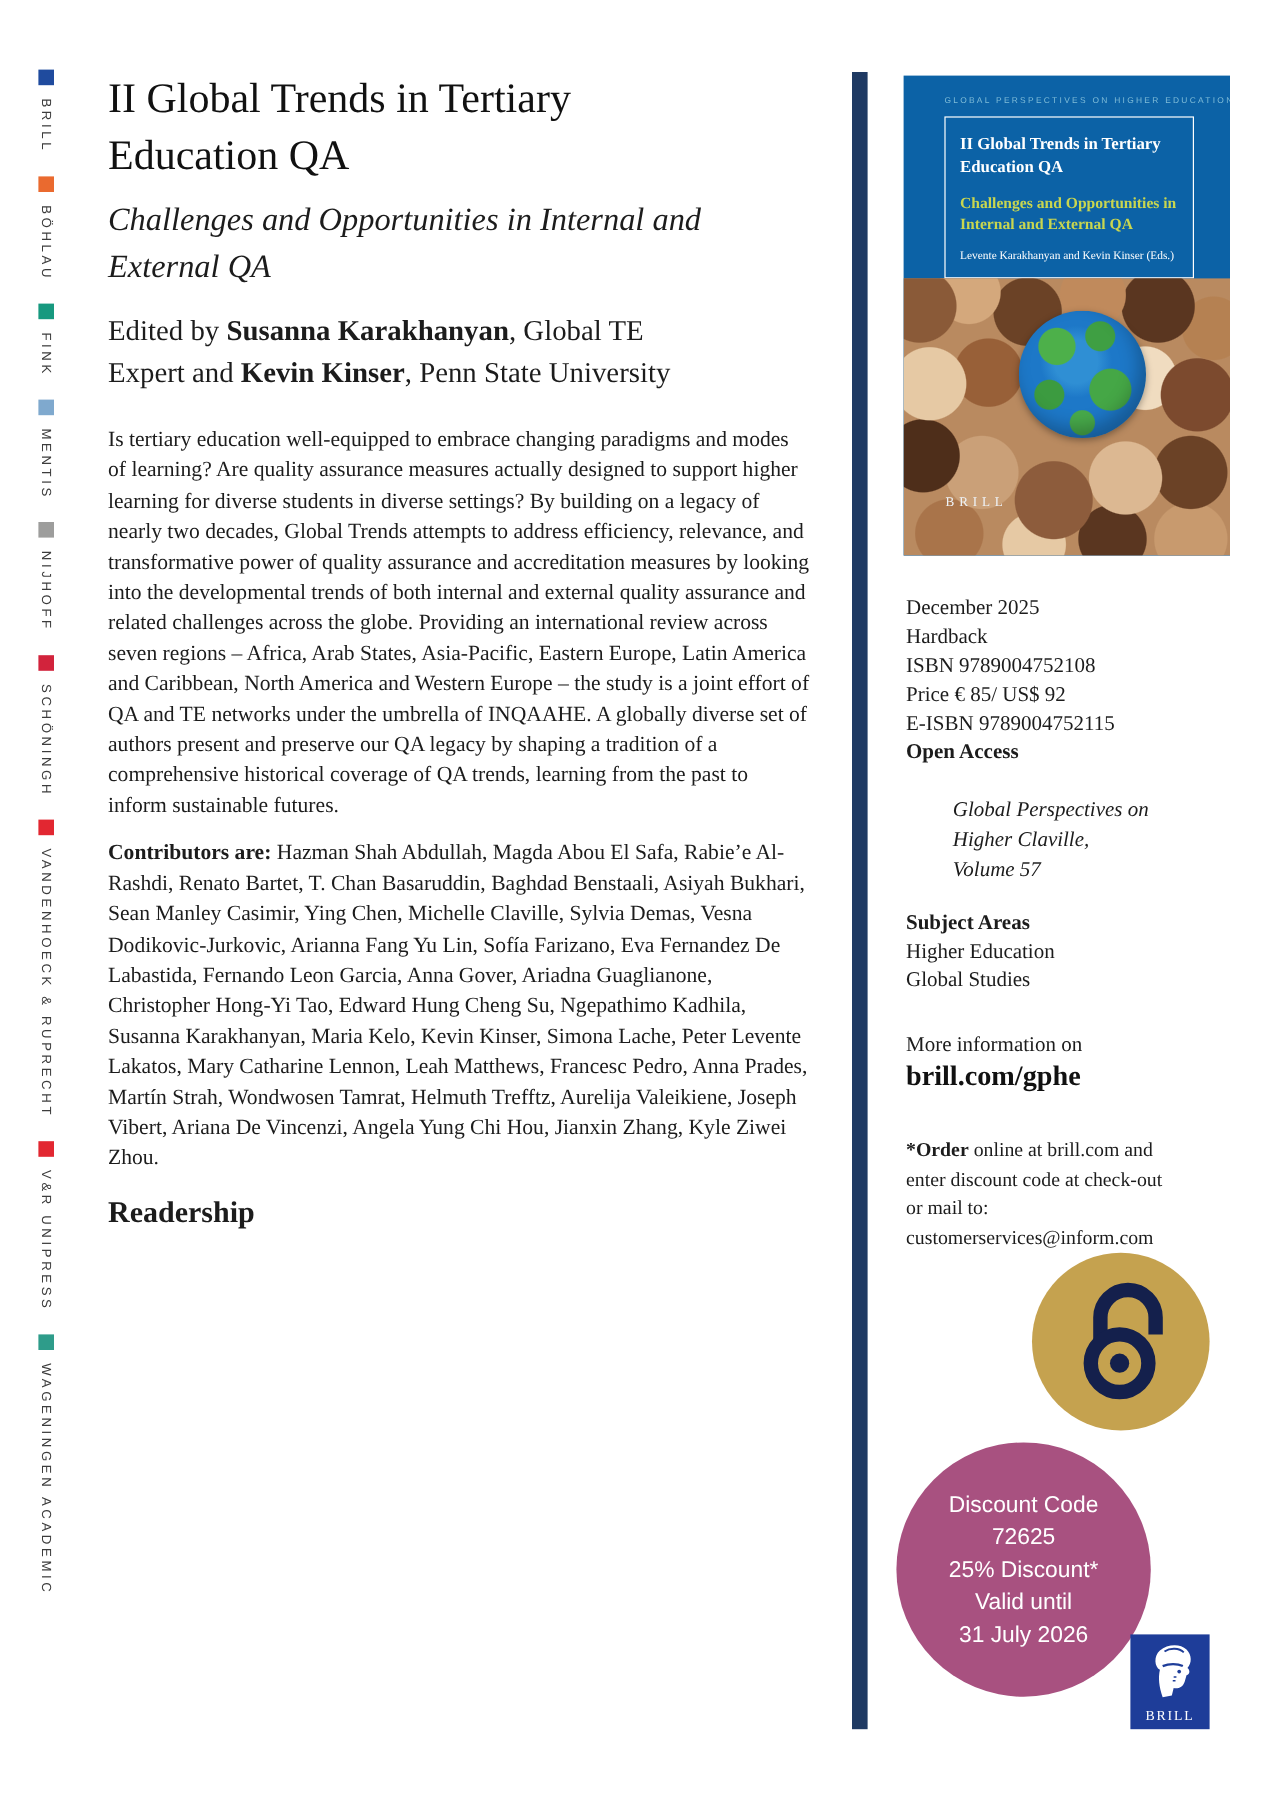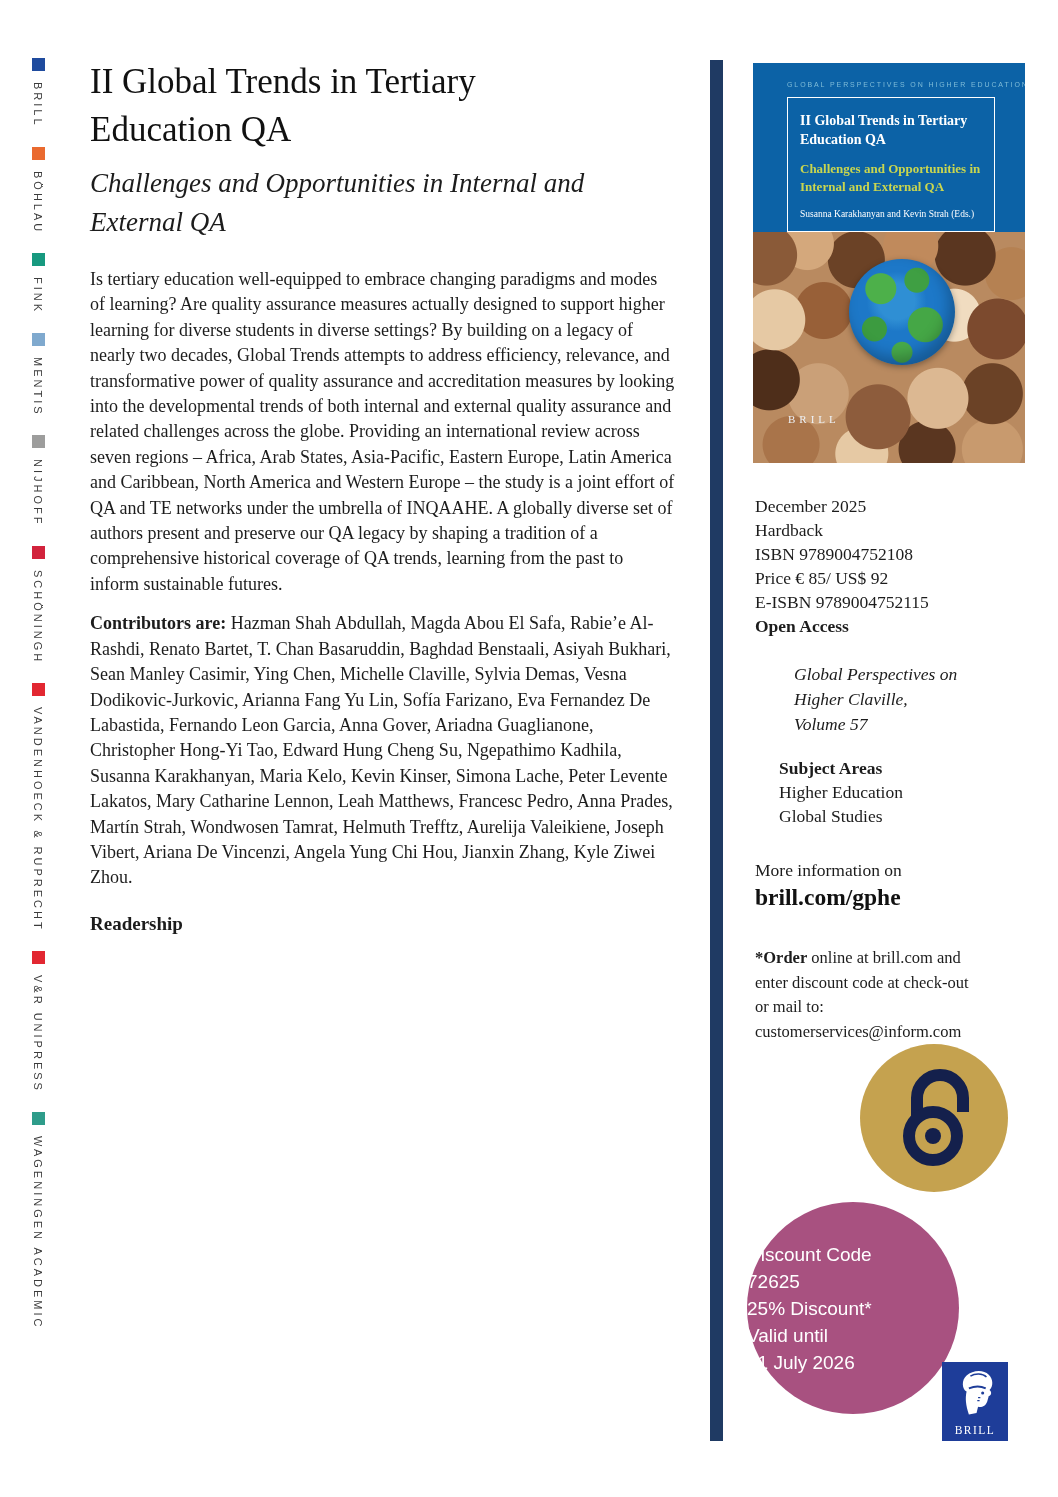--- a/index.html
+++ b/index.html
@@ -15,21 +15,21 @@
     writing-mode:vertical-rl;font-family:"Liberation Sans",sans-serif;
     font-size:11px;letter-spacing:3px;color:#3c3c3c;white-space:nowrap;
   }
   
   .main{position:absolute;left:90px;top:58px;width:585px;}
   .title{font-size:35px;line-height:48px;width:480px;color:#111;}
   .subtitle{font-style:italic;font-size:27px;line-height:39px;margin-top:10px;width:580px;}
   .edited{font-size:24px;line-height:35px;margin-top:17px;width:508px;}
   .para{font-size:18px;line-height:25.4px;margin-top:25px;width:585px;}
   .para.contrib{margin-top:14px;}
-  .readership{margin-top:20px;font-size:19px;line-height:25.4px;width:572px;}
+  .readership{margin-top:20px;font-size:25px;line-height:25.4px;width:572px;}
   .readership .head{font-weight:bold;display:block;margin-bottom:1px;}
   
   .divider{position:absolute;left:710px;top:60px;width:13px;height:1381px;}
   
   .cover{position:absolute;left:753px;top:63px;width:272px;height:400px;overflow:hidden;}
   .cover-series{position:absolute;left:34px;top:18px;width:230px;font-family:"Liberation Sans",sans-serif;
     font-size:7px;letter-spacing:1.9px;white-space:nowrap;}
   .cover-box{position:absolute;left:34px;top:34px;width:182px;height:107px;border:1px solid #fff;padding:13px 12px;}
   .cover-title{font-weight:bold;font-size:14px;line-height:19px;color:#fff;}
   .cover-sub{font-weight:bold;font-size:13px;line-height:18px;margin-top:11px;}
@@ -67,31 +67,31 @@
       #1d78c8;
     box-shadow:0 2px 6px rgba(0,0,0,.35), inset -6px -8px 14px rgba(0,0,0,.25);}
   .cover-brill{position:absolute;left:35px;top:350px;color:#eef2f6;font-size:11px;letter-spacing:4px;}
   
   .details{position:absolute;left:755px;top:494px;width:240px;font-size:17.5px;line-height:24px;}
   .details span{display:block;}
   .details .bold{font-weight:bold;}
   .series{position:absolute;left:774px;top:662px;font-style:italic;font-size:17.5px;line-height:25px;margin-left:20px;}
   .series span{display:block;}
   .subjects{position:absolute;left:755px;top:756px;font-size:17.5px;line-height:24px;}
-  .subjects span{display:block;margin-left:24px;}
+  .subjects span{display:block;}
   .subjects .bold{font-weight:bold;}
   .moreinfo{position:absolute;left:755px;top:860px;}
   .moreinfo .lbl{font-size:17.5px;display:block;}
   .moreinfo .lnk{font-size:23.5px;font-weight:bold;display:block;margin-top:3px;color:#111;}
   .order{position:absolute;left:755px;top:946px;width:220px;font-size:16.5px;line-height:24.5px;}
   
   .oa-badge{position:absolute;left:860px;top:1044px;width:148px;height:148px;border-radius:50%;
     display:flex;align-items:center;justify-content:center;}
   .discount{position:absolute;left:747px;top:1202px;width:212px;height:212px;border-radius:50%;
-    box-sizing:border-box;padding-top:39px;text-align:left;color:#fff;
+    box-sizing:border-box;padding-top:39px;text-align:center;color:#fff;
     font-family:"Liberation Sans",sans-serif;font-size:19px;line-height:27px;}
   .brill-logo{position:absolute;left:942px;top:1362px;width:66px;height:79px;
     display:flex;flex-direction:column;align-items:center;justify-content:flex-end;}
   .brill-logo .word{color:#fff;font-size:11.5px;letter-spacing:1.5px;margin-bottom:5px;font-family:"Liberation Serif",serif;}
   .brill-logo svg{position:absolute;top:5px;left:10px;}
 </style>
 </head>
 <body>
 
 <div class="rail">
@@ -129,35 +129,36 @@
   </div>
   <div class="rail-item">
     <span class="rail-sq" style="background-color: rgb(46, 156, 138);"></span>
     <span class="rail-label">WAGENINGEN ACADEMIC</span>
   </div>
 </div>
 
 <div class="main">
   <div class="title">II Global Trends in Tertiary Education QA</div>
   <div class="subtitle">Challenges and Opportunities in Internal and External QA</div>
+  <div class="edited"><span>Edited by </span><b>Susanna Karakhanyan</b><span>, Global TE Expert and </span><b>Kevin Kinser</b><span>, Penn State University</span></div>
   <div class="para">Is tertiary education well-equipped to embrace changing paradigms and modes of learning? Are quality assurance measures actually designed to support higher learning for diverse students in diverse settings? By building on a legacy of nearly two decades, Global Trends attempts to address efficiency, relevance, and transformative power of quality assurance and accreditation measures by looking into the developmental trends of both internal and external quality assurance and related challenges across the globe. Providing an international review across seven regions – Africa, Arab States, Asia-Pacific, Eastern Europe, Latin America and Caribbean, North America and Western Europe – the study is a joint effort of QA and TE networks under the umbrella of INQAAHE. A globally diverse set of authors present and preserve our QA legacy by shaping a tradition of a comprehensive historical coverage of QA trends, learning from the past to inform sustainable futures.</div>
   <div class="para contrib"><b>Contributors are: </b><span>Hazman Shah Abdullah, Magda Abou El Safa, Rabie’e Al-Rashdi, Renato Bartet, T. Chan Basaruddin, Baghdad Benstaali, Asiyah Bukhari, Sean Manley Casimir, Ying Chen, Michelle Claville, Sylvia Demas, Vesna Dodikovic-Jurkovic, Arianna Fang Yu Lin, Sofía Farizano, Eva Fernandez De Labastida, Fernando Leon Garcia, Anna Gover, Ariadna Guaglianone, Christopher Hong-Yi Tao, Edward Hung Cheng Su, Ngepathimo Kadhila, Susanna Karakhanyan, Maria Kelo, Kevin Kinser, Simona Lache, Peter Levente Lakatos, Mary Catharine Lennon, Leah Matthews, Francesc Pedro, Anna Prades, Martín Strah, Wondwosen Tamrat, Helmuth Trefftz, Aurelija Valeikiene, Joseph Vibert, Ariana De Vincenzi, Angela Yung Chi Hou, Jianxin Zhang, Kyle Ziwei Zhou.</span></div>
   <div class="readership">
     <span class="head">Readership</span>
   </div>
 </div>
 
 <div class="divider" style="background-color: rgb(31, 58, 99);"></div>
 
 <div class="cover" style="background-color: rgb(12, 98, 166);">
   <div class="cover-series" style="color: rgb(127, 188, 216);">GLOBAL PERSPECTIVES ON HIGHER EDUCATION</div>
   <div class="cover-box">
     <div class="cover-title">II Global Trends in Tertiary Education QA</div>
     <div class="cover-sub" style="color: rgb(201, 214, 79);">Challenges and Opportunities in Internal and External QA</div>
-    <div class="cover-authors">Susanna Karakhanyan and Kevin Strah (Eds.)</div>
+    <div class="cover-authors">Levente Karakhanyan and Kevin Kinser (Eds.)</div>
   </div>
   <div class="cover-img"></div>
   <div class="globe"></div>
   <div class="cover-brill">BRILL</div>
 </div>
 
 <div class="details">
   <span>December 2025</span>
   <span>Hardback</span>
   <span>ISBN 9789004752108</span>

